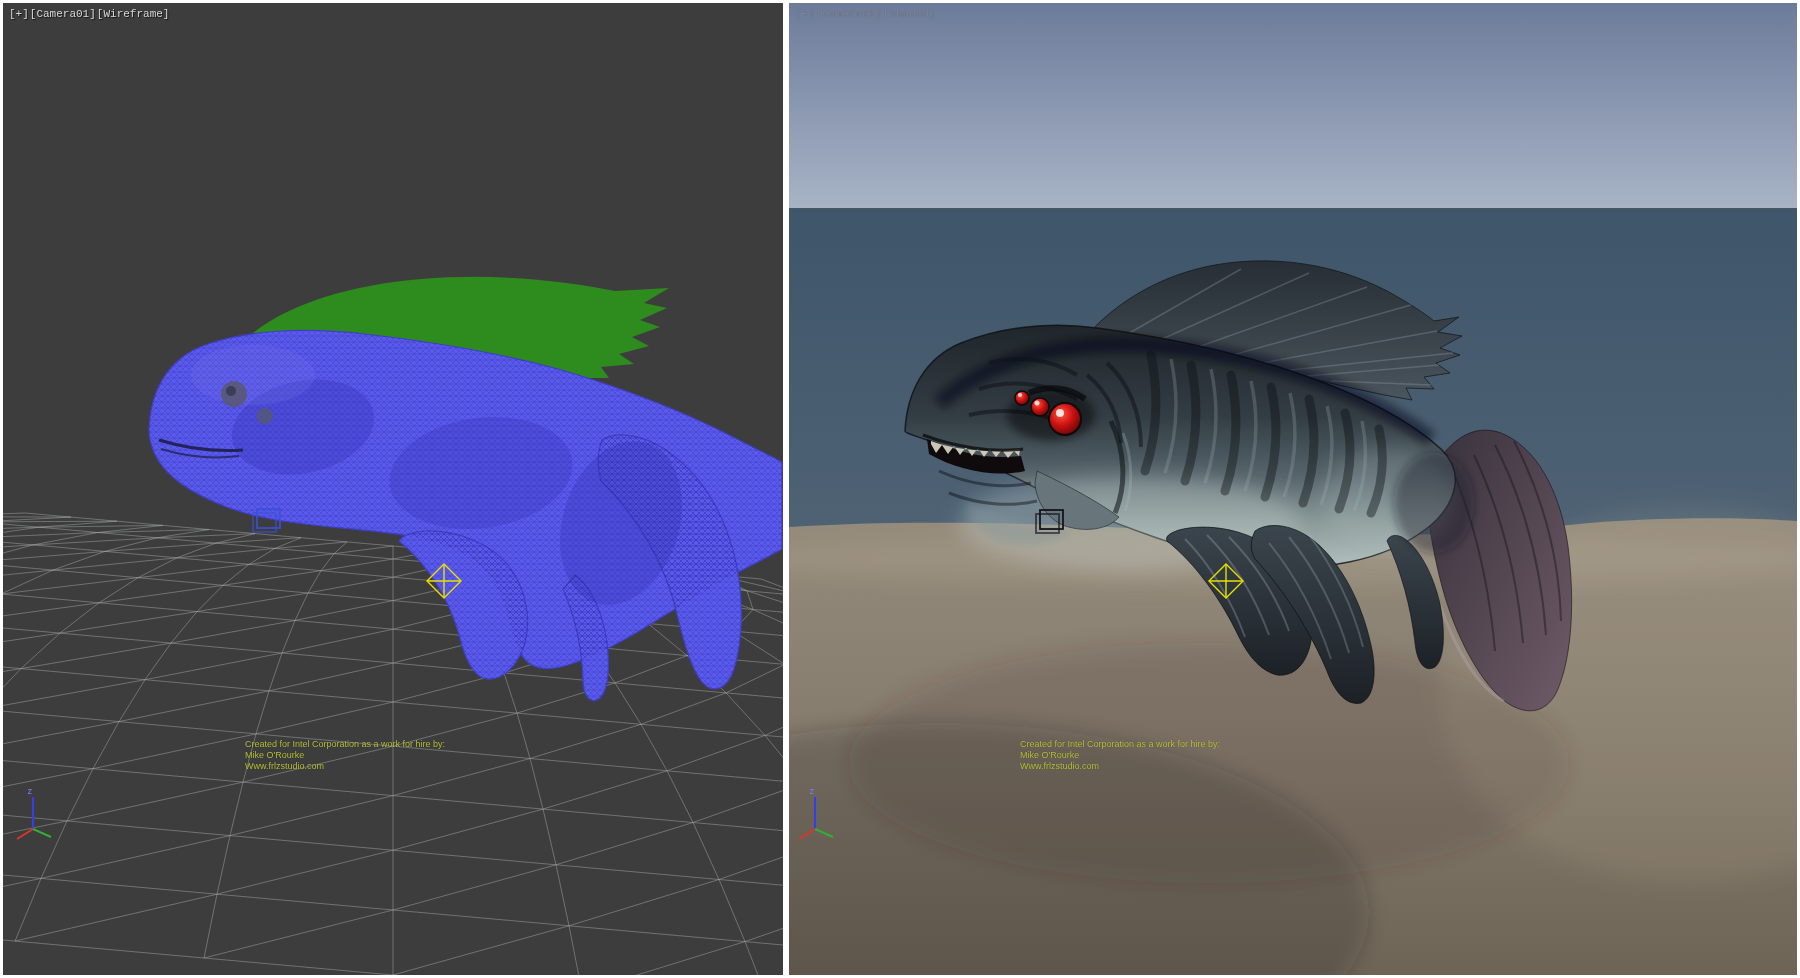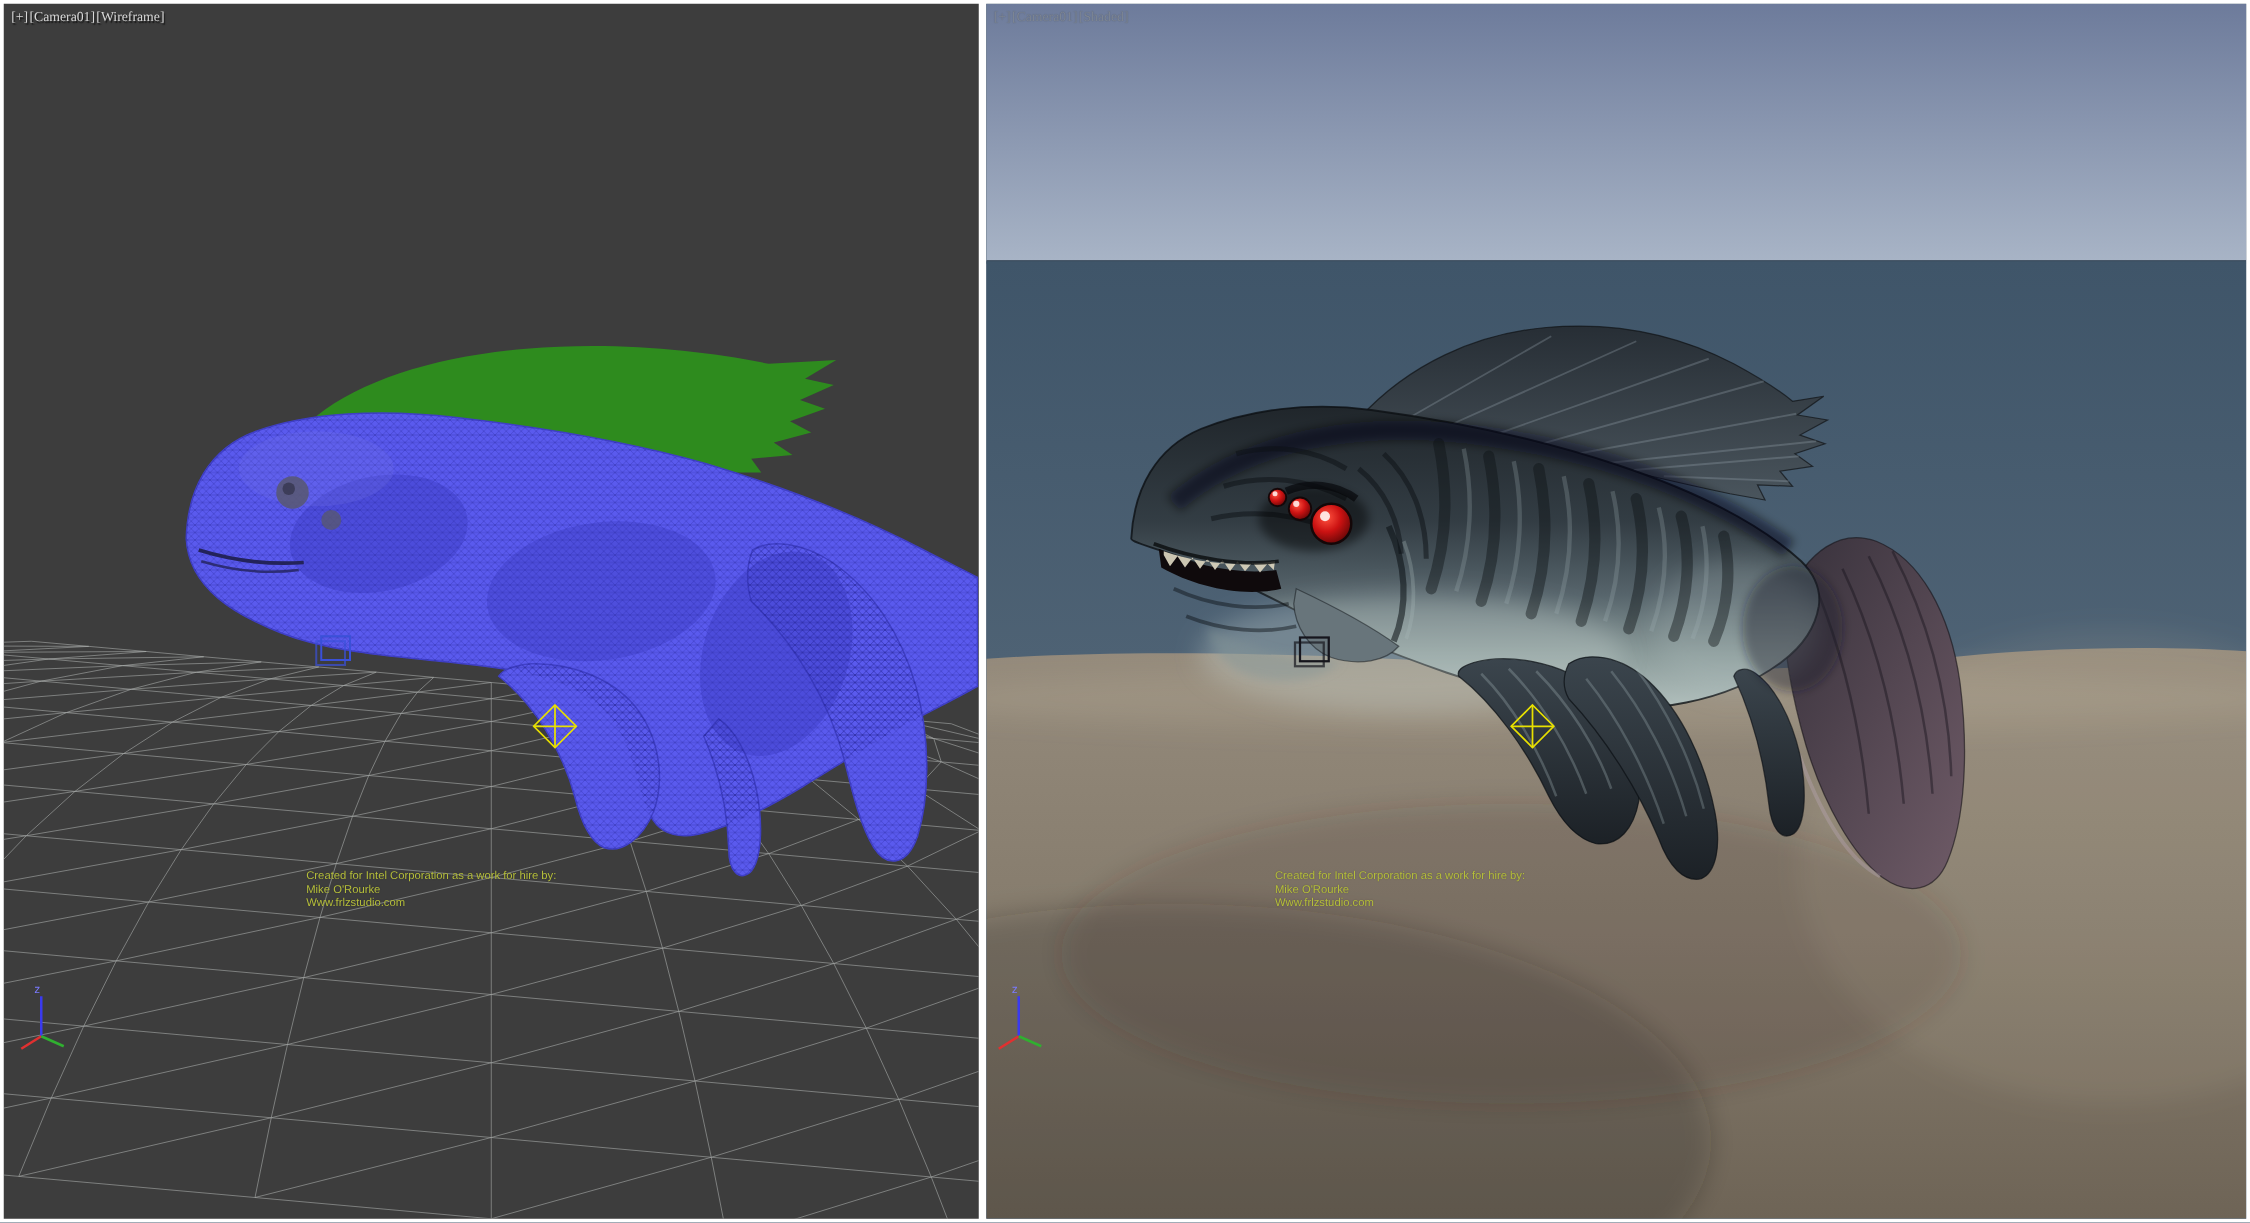--- a/index.html
+++ b/index.html
@@ -8,29 +8,30 @@
     font-family:"Liberation Sans",sans-serif;
     position:relative;overflow:hidden;
   }
   .stage{position:absolute;inset:0}
   .vp{position:absolute;top:3px;height:972px;overflow:hidden}
   .vp-left{left:3px;width:780px;background:var(--viewport_bg,#3d3d3d)}
   .vp-right{left:789px;width:1008px;background:#44586c}
   .scene{position:absolute;left:0;top:0;width:100%;height:100%;display:block}
   .vp-label{
     position:absolute;left:6px;top:5px;z-index:6;cursor:pointer;user-select:none;
-    font-family:Liberation Serif, serif;font-size:11px;white-space:nowrap;text-align:right;
+    font-family:Liberation Mono, monospace;font-size:11px;white-space:nowrap;text-align:right;
   }
   .vp-left .vp-label{color:var(--label_left,#d8d8d8);text-shadow:1px 1px 1px rgba(0,0,0,.7)}
   .vp-right .vp-label{color:var(--label_right,#7d8694);text-shadow:0 0 1px rgba(0,0,0,.3)}
   .vp-label span{margin-right:1px}
   .watermark{
     position:absolute;z-index:5;white-space:nowrap;
     font-size:9px;line-height:1.22;color:var(--watermark_yellow,#b6bf3b);
     text-shadow:0 0 1px rgba(0,0,0,.35);
+    margin-top:44px;
   }
   .wm-left{left:242px;top:692px}
   .wm-right{left:231px;top:692px}
   .tripod{position:absolute;z-index:5}
   .tripod-left{left:10px;top:782px}
   .tripod-right{left:6px;top:782px}
   .axis-z-label{fill:#7a7aff;font-family:"DejaVu Sans Mono",monospace;font-size:9px}
 </style>
 </head>
 <body>

